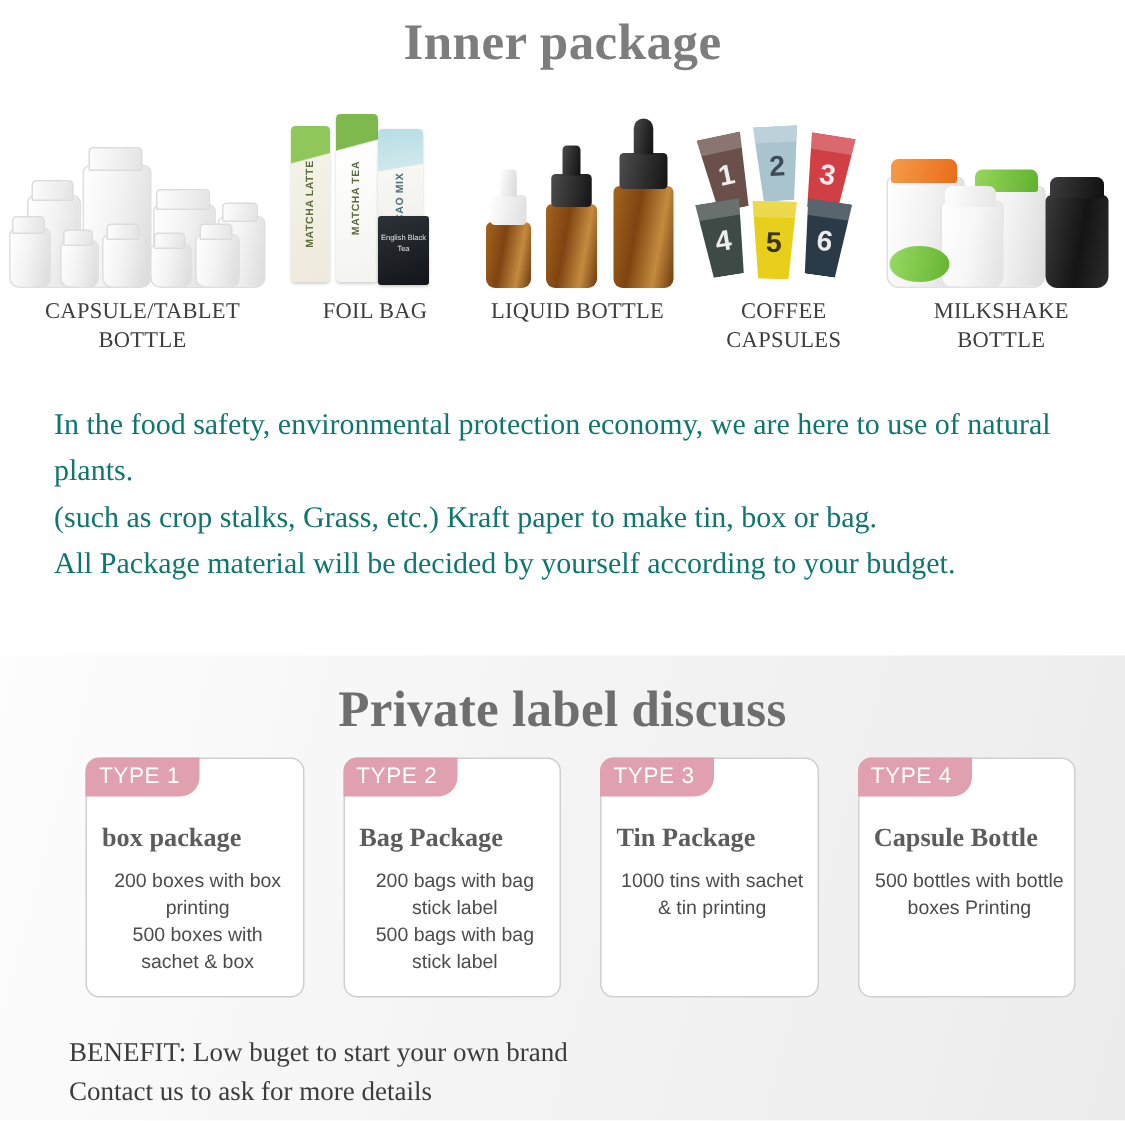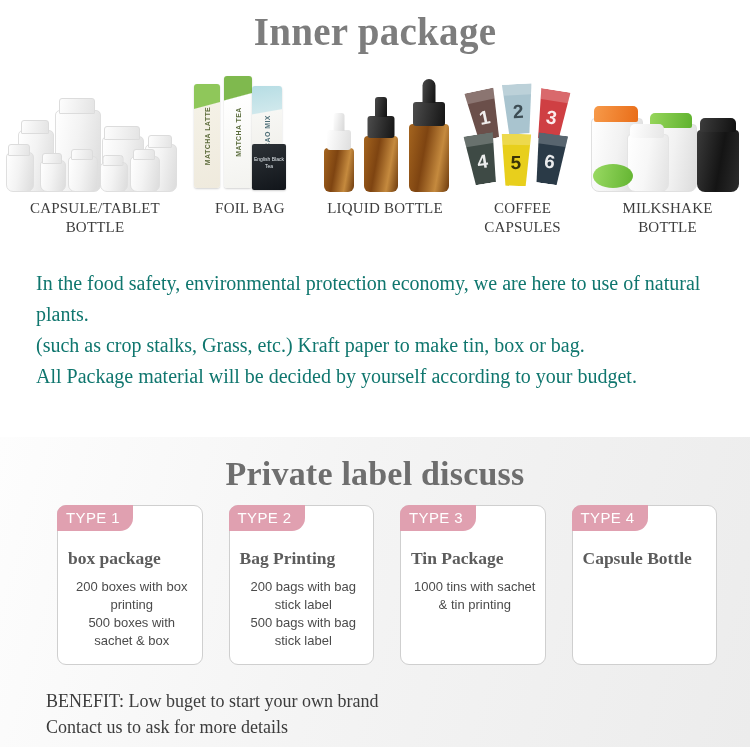--- a/index.html
+++ b/index.html
@@ -11,21 +11,21 @@
     overflow:hidden;
     position:relative;
   }
   .page{position:relative;width:750px;height:747px;}
 
   
   .inner-title{
     position:absolute;top:8px;left:0;width:750px;
     text-align:center;
     font-family:"Liberation Serif", serif;
-    font-size:39px;font-weight:700;color:#7d7d7d;
+    font-size:34px;font-weight:700;color:#7d7d7d;
     letter-spacing:.3px;line-height:1.25;
   }
 
   .products{
     position:absolute;top:72px;left:0;width:750px;height:185px;
     display:flex;align-items:flex-start;
   }
   .prod{
     position:relative;
     display:flex;flex-direction:column;align-items:center;
@@ -319,34 +319,35 @@
 
     <div class="card">
       <div class="badge">TYPE 1</div>
       <div class="card-title">box package</div>
       <div class="card-body">200 boxes with box printing
 500 boxes with sachet &amp; box</div>
     </div>
 
     <div class="card">
       <div class="badge">TYPE 2</div>
-      <div class="card-title">Bag Printing</div>
+      <div class="card-title">Bag Package</div>
       <div class="card-body">200 bags with bag stick label
 500 bags with bag stick label</div>
     </div>
 
     <div class="card">
       <div class="badge">TYPE 3</div>
       <div class="card-title">Tin Package</div>
       <div class="card-body">1000 tins with sachet &amp; tin printing</div>
     </div>
 
     <div class="card">
       <div class="badge">TYPE 4</div>
       <div class="card-title">Capsule Bottle</div>
+      <div class="card-body">500 bottles with bottle boxes Printing</div>
     </div>
 
   </div>
 
   <div class="benefit">BENEFIT: Low buget to start your own brand
 Contact us to ask for more details</div>
 
 </div>
 
 </body></html>

